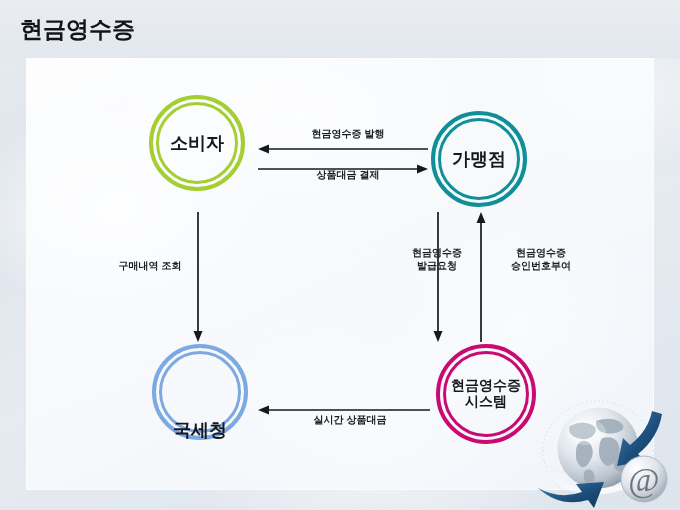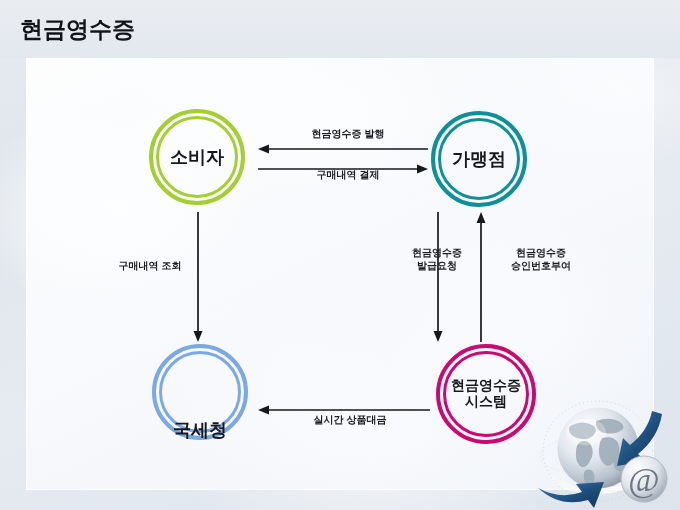--- a/index.html
+++ b/index.html
@@ -76,21 +76,21 @@
   .node-label {
     position: relative;
     z-index: 3;
     font-weight: bold;
     color: #15181c;
     line-height: 1.12;
     white-space: pre-line;
   }
 
   
-  #node-consumer { left: 149px; top: 109px; width: 96px; height: 96px; }
+  #node-consumer { left: 149px; top: 95px; width: 96px; height: 96px; }
   #node-consumer .ring-outer { inset: 0; border: 4px solid #a5ce33; }
   #node-consumer .ring-inner { inset: 7px; border: 3px solid #a5ce33; }
   #node-consumer .node-label { font-size: 18px; }
 
   
   #node-merchant { left: 431px; top: 111px; width: 96px; height: 96px; }
   #node-merchant .ring-outer { inset: 0; border: 4px solid #0f9099; }
   #node-merchant .ring-inner { inset: 7px; border: 3px solid #0f9099; }
   #node-merchant .node-label { font-size: 18px; }
 
@@ -214,21 +214,21 @@
   </div>
 
   <div class="arrow" style="left:258px; top:404px;">
     <svg width="172" height="12" viewBox="0 0 172 12">
       <line x1="6" y1="6" x2="172" y2="6" stroke="#16181b" stroke-width="1.7"></line>
       <polygon points="0,6 11,1.5 11,10.5" fill="#16181b"></polygon>
     </svg>
   </div>
 
   <div class="flow-label" id="label-issue">현금영수증 발행</div>
-  <div class="flow-label" id="label-payment">구매내역 결제</div>
+  <div class="flow-label" id="label-payment">상품대금 결제</div>
   <div class="flow-label" id="label-request">현금영수증
 발급요청</div>
   <div class="flow-label" id="label-approve">현금영수증
 승인번호부여</div>
   <div class="flow-label" id="label-inquiry">구매내역 조회</div>
   <div class="flow-label" id="label-realtime">실시간 상품대금</div>
 
   <div id="globe-graphic">
     <svg width="144" height="114" viewBox="0 0 144 114">
       <defs>

